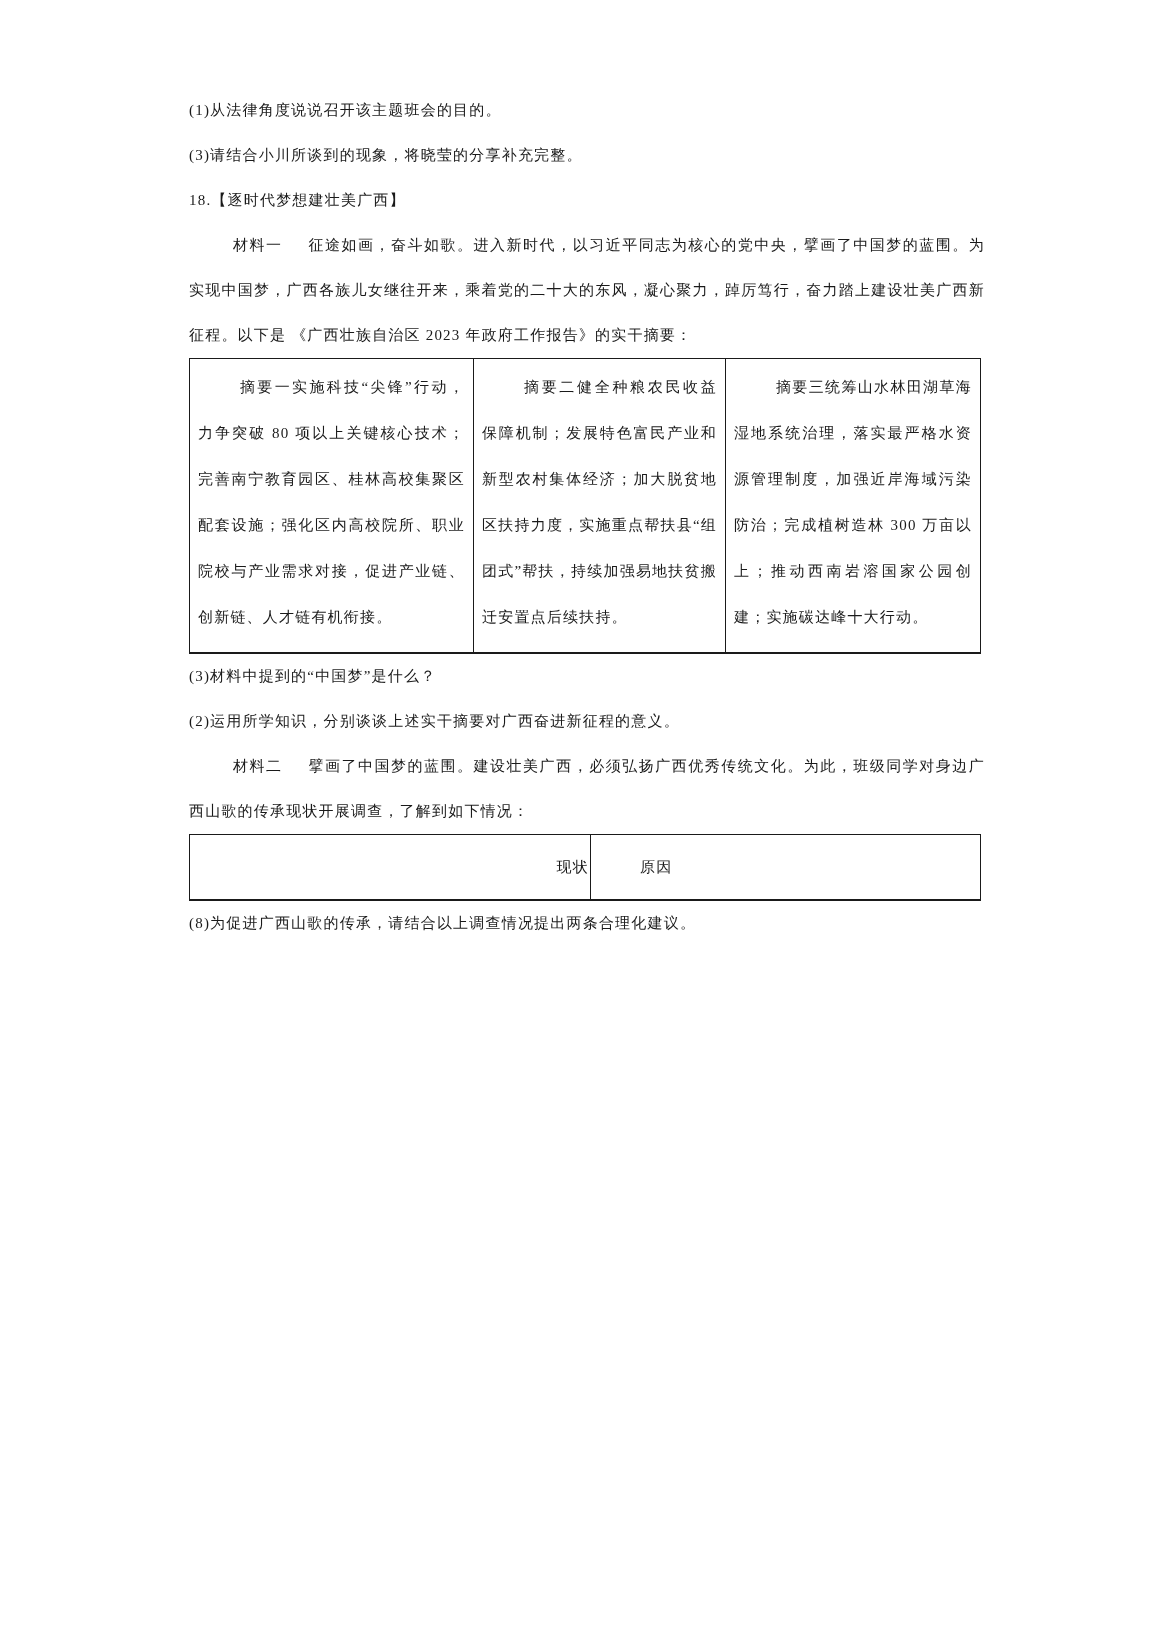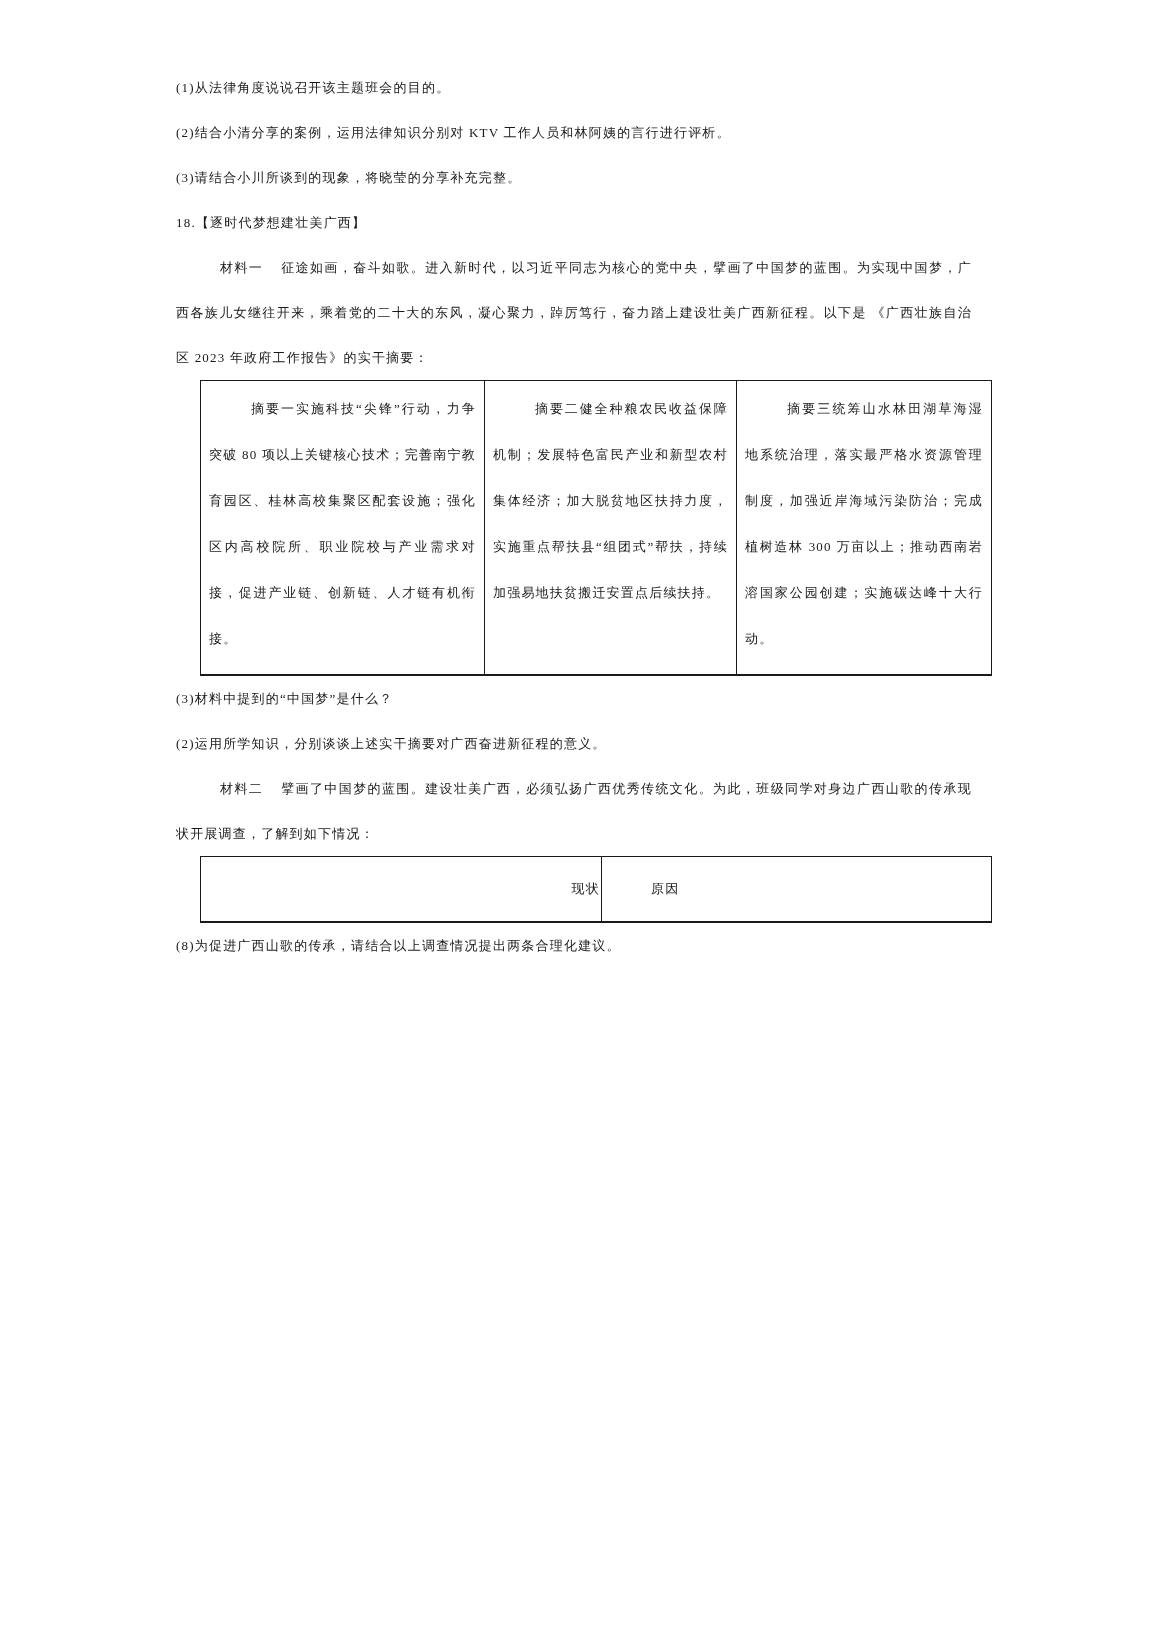--- a/index.html
+++ b/index.html
@@ -11,46 +11,45 @@
     position: relative;
     width: 1158px;
     height: 1638px;
     background: #ffffff;
     overflow: hidden;
     font-family: "Liberation Serif", "DejaVu Serif", serif;
     color: #1a1a1a;
   }
   .content {
     position: absolute;
-    left: 176px;
+    left: 189px;
     top: 0;
     width: 796px;
-    padding-top: 65px;
-    font-size: 13px;
+    padding-top: 88px;
+    font-size: 15px;
     line-height: 45px;
     letter-spacing: 1.2px;
     text-align: justify;
   }
   .content p {
     margin: 0;
   }
   .blank-before {
     margin-top: 45px;
   }
   .para {
     text-indent: 44px;
   }
   .mat-label {
-    margin-right: 18px;
+    margin-right: 26px;
   }
   table {
     width: 792px;
     border-collapse: collapse;
     table-layout: fixed;
-    margin-left: 24px;
   }
   table.summary-table {
     border-bottom: 2px solid #1a1a1a;
   }
   td, th {
     border: 1px solid #1a1a1a;
     vertical-align: top;
     text-align: justify;
     font-weight: normal;
   }
@@ -82,21 +81,20 @@
   }
 </style>
 </head>
 <body>
 
 <div class="page">
   <div class="content">
 
     <p>(1)从法律角度说说召开该主题班会的目的。</p>
 
-    <p>(2)结合小清分享的案例，运用法律知识分别对 KTV 工作人员和林阿姨的言行进行评析。</p>
 
     <p class="blank-before">(3)请结合小川所谈到的现象，将晓莹的分享补充完整。</p>
 
     <p>18.【逐时代梦想建壮美广西】</p>
 
     <p class="para">
       <span class="mat-label">材料一</span><span>征途如画，奋斗如歌。进入新时代，以习近平同志为核心的党中央，擘画了中国梦的蓝围。为实现中国梦，广西各族儿女继往开来，乘着党的二十大的东风，凝心聚力，踔厉笃行，奋力踏上建设壮美广西新征程。以下是 《广西壮族自治区 2023 年政府工作报告》的实干摘要：</span>
     </p>
 
     <table class="summary-table">

